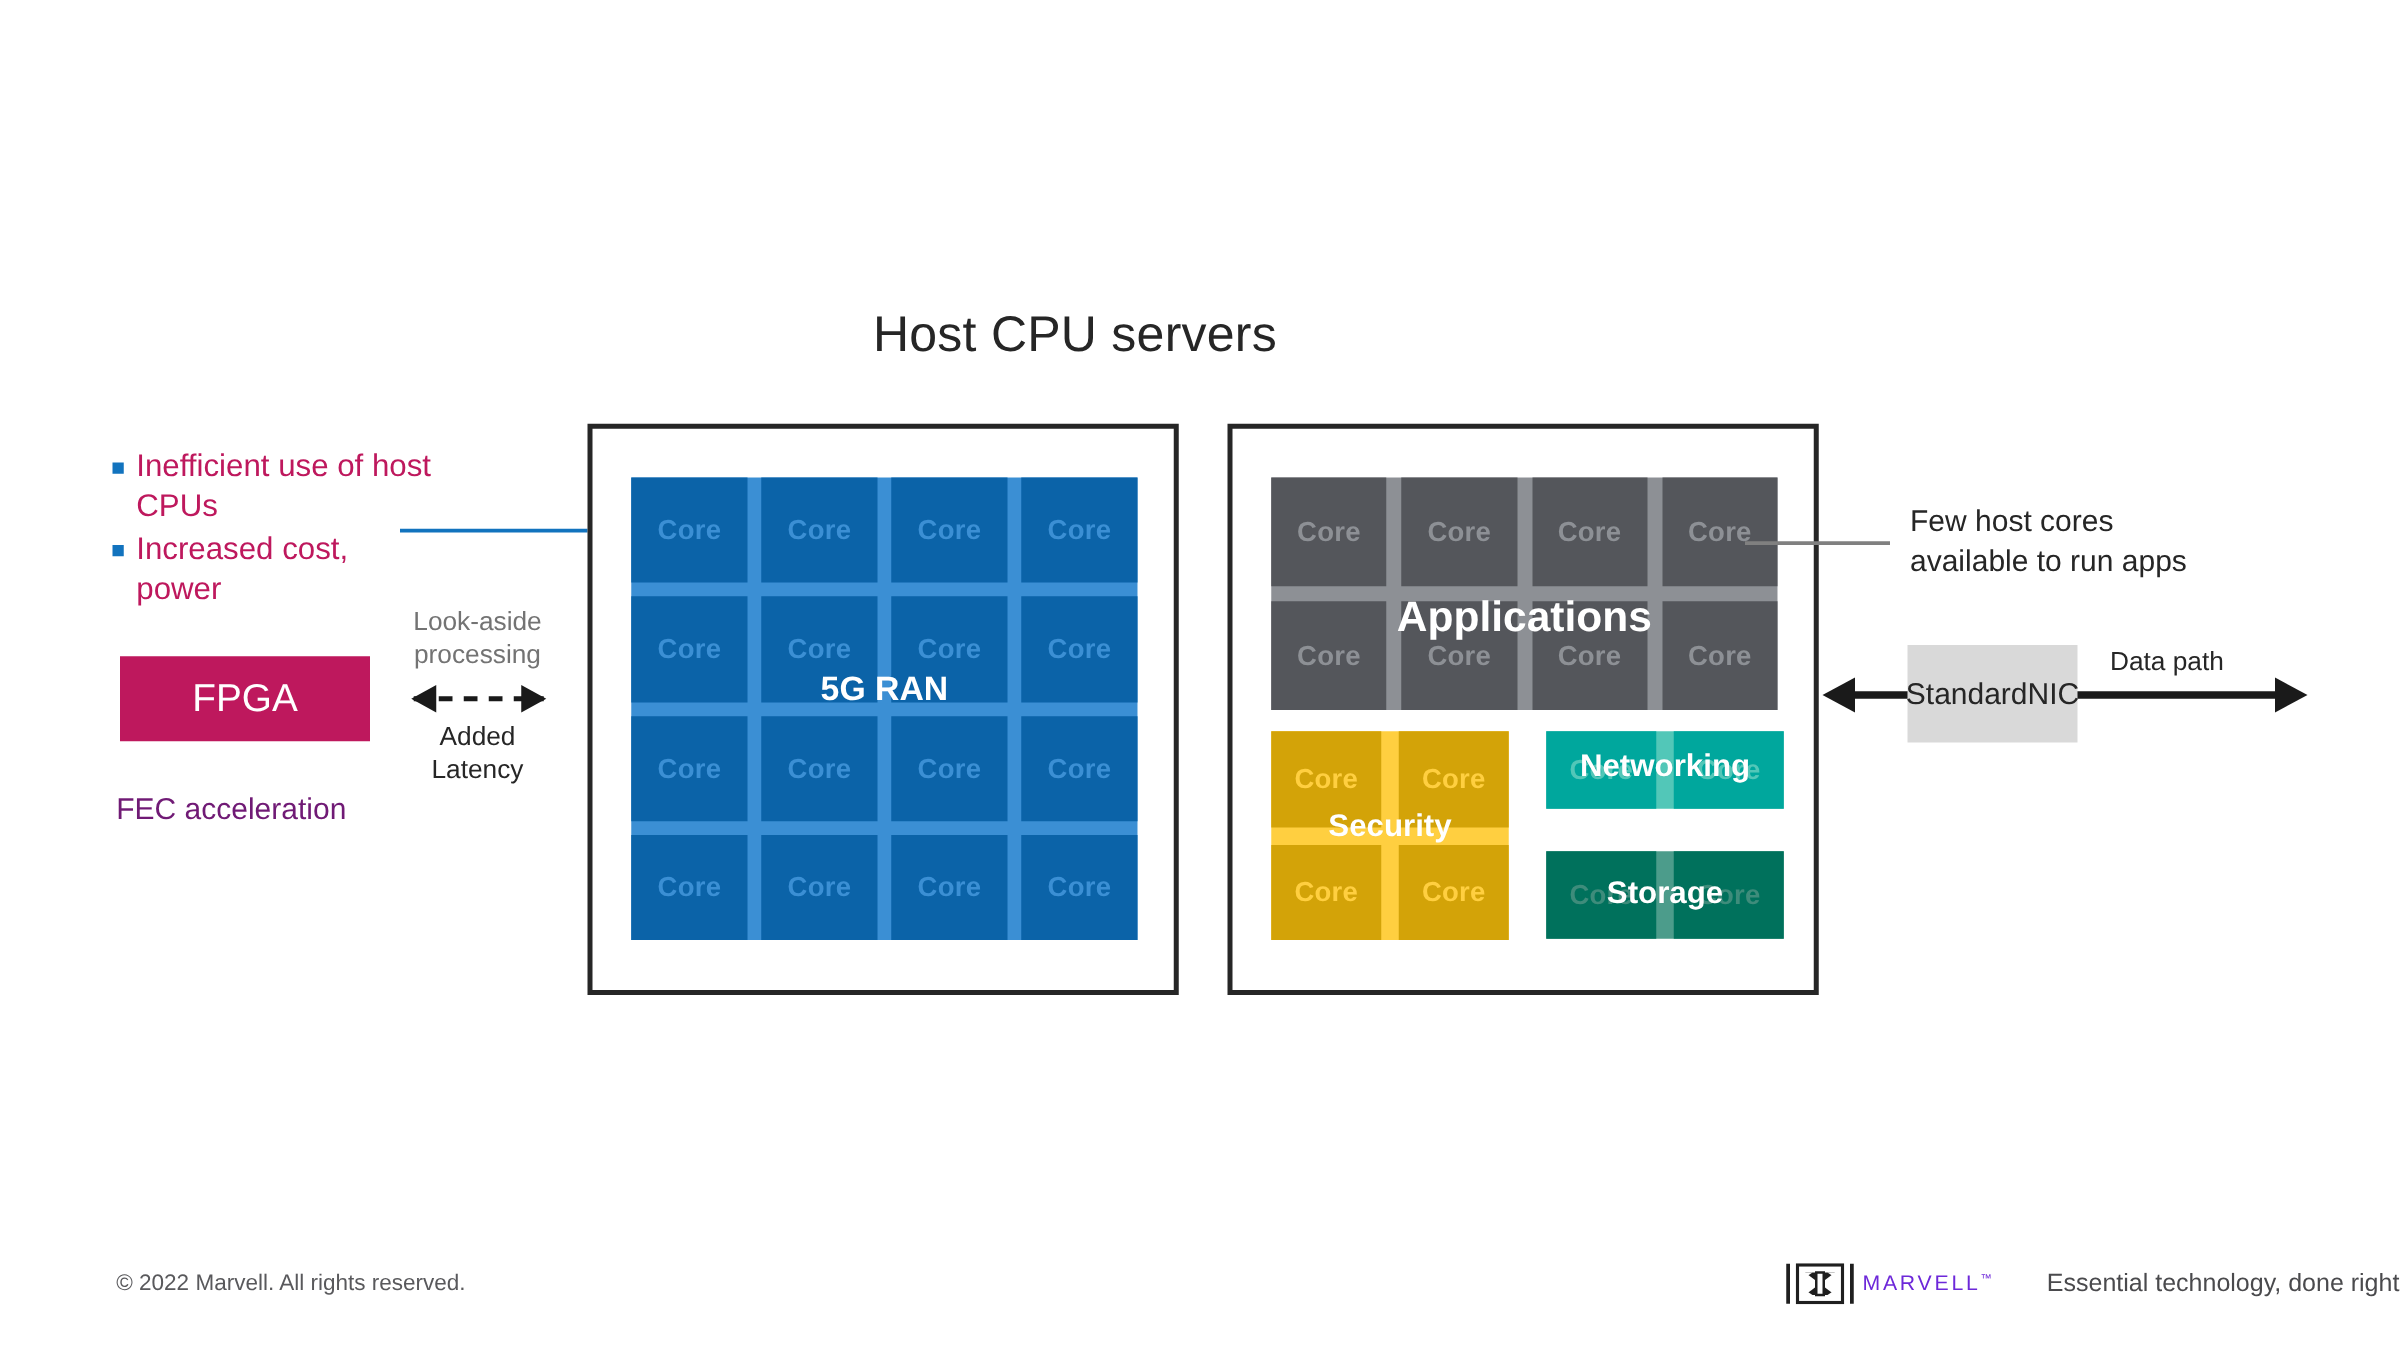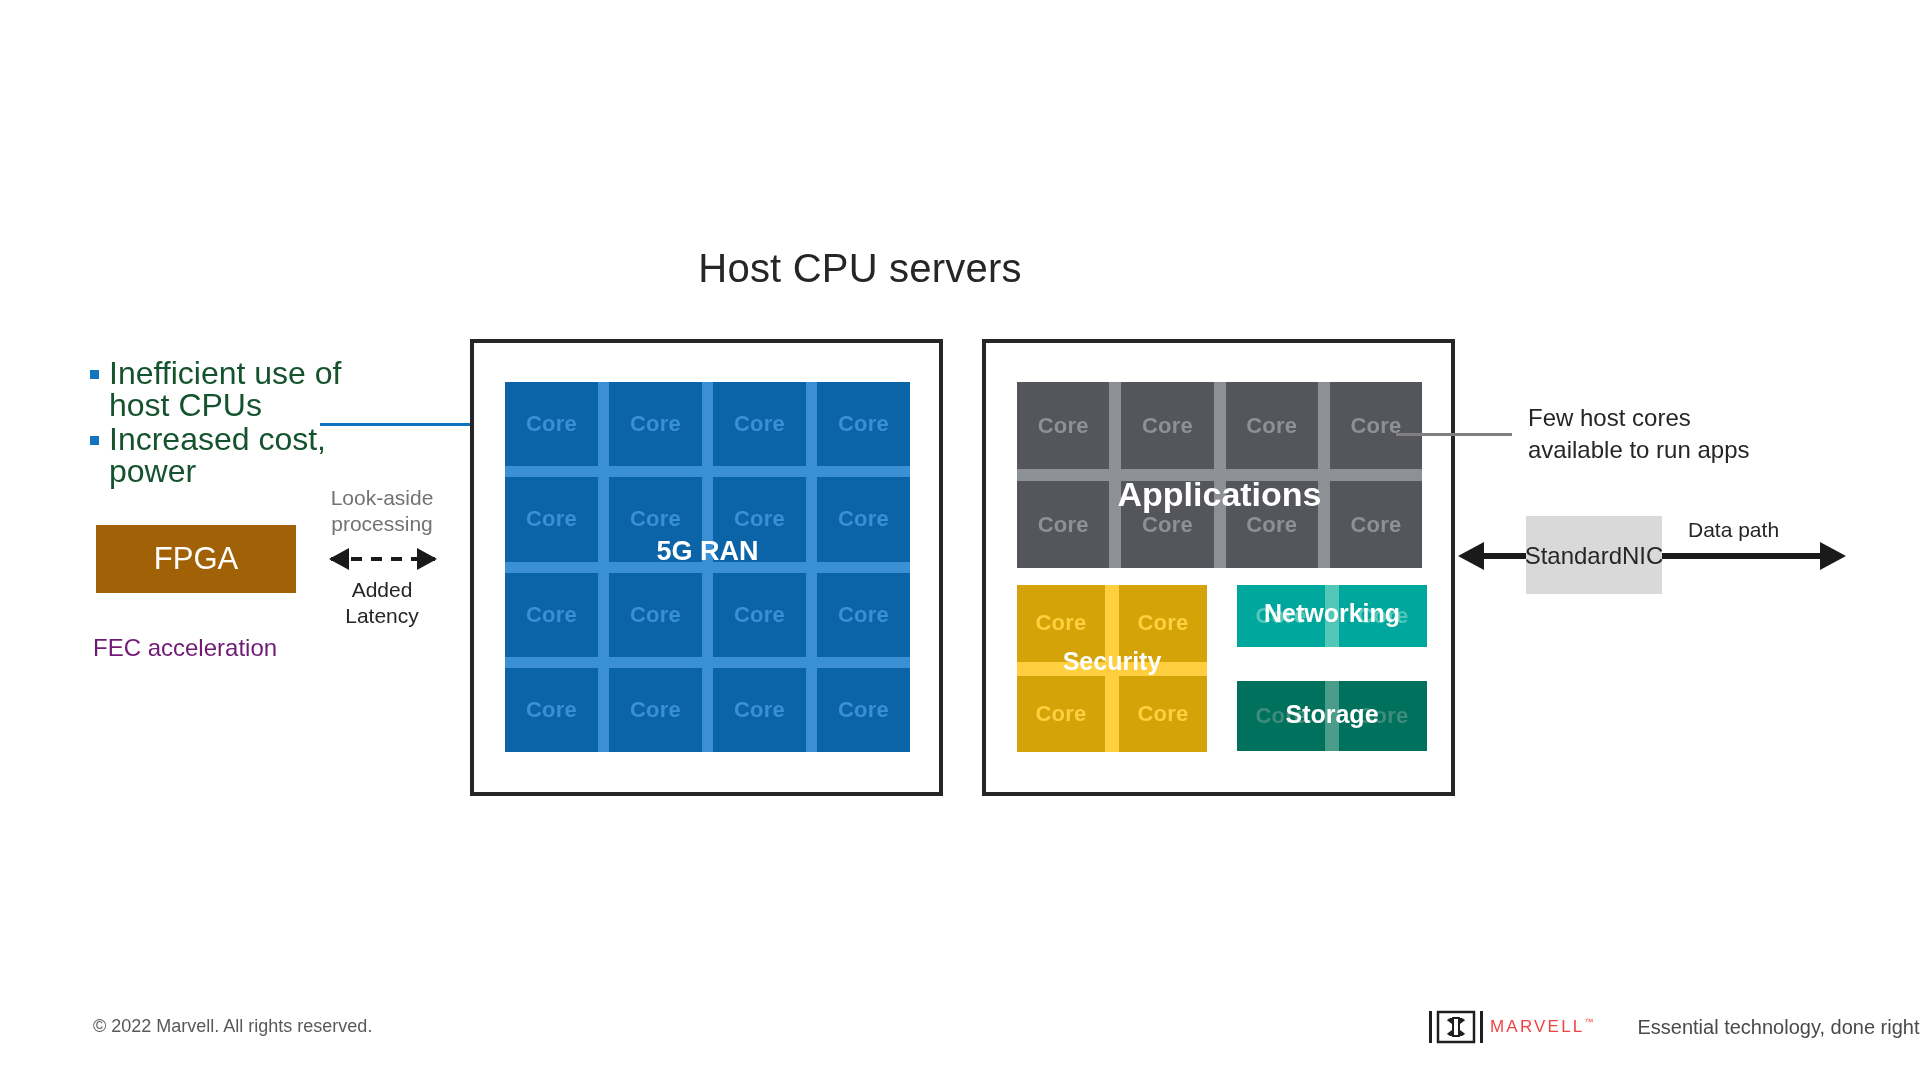--- a/index.html
+++ b/index.html
@@ -49,34 +49,34 @@
   }
   .bullet-mark {
     width: 9px;
     height: 9px;
     background: #1273BE;
     margin-top: 13px;
     margin-right: 10px;
     flex: none;
   }
   .bullet-text {
-    color: #14532d;
-    font-size: 32px;
+    color: #be185d;
+    font-size: 25px;
     line-height: 32px;
     font-weight: 400;
   }
 
   
   .fpga-box {
     position: absolute;
     left: 96px;
     top: 525px;
     width: 200px;
     height: 68px;
-    background: #a16207;
+    background: #be185d;
     display: flex;
     align-items: center;
     justify-content: center;
     color: #ffffff;
     font-size: 31px;
     font-weight: 400;
   }
   .fec-label {
     position: absolute;
     left: 93px;
@@ -275,21 +275,21 @@
     left: 1428px;
     top: 1010px;
     display: flex;
     align-items: center;
   }
   .brand-logo { width: 56px; height: 34px; flex: none; }
   .brand-word {
     margin-left: 6px;
     font-size: 17px;
     letter-spacing: 2.2px;
-    color: #ef4444;
+    color: #6d28d9;
     font-weight: 400;
   }
   .brand-tm { font-size: 9px; vertical-align: super; letter-spacing: 0; }
   .brand-tagline {
     margin-left: 44px;
     font-size: 20px;
     color: #4A4A4D;
     white-space: nowrap;
   }
 </style>

